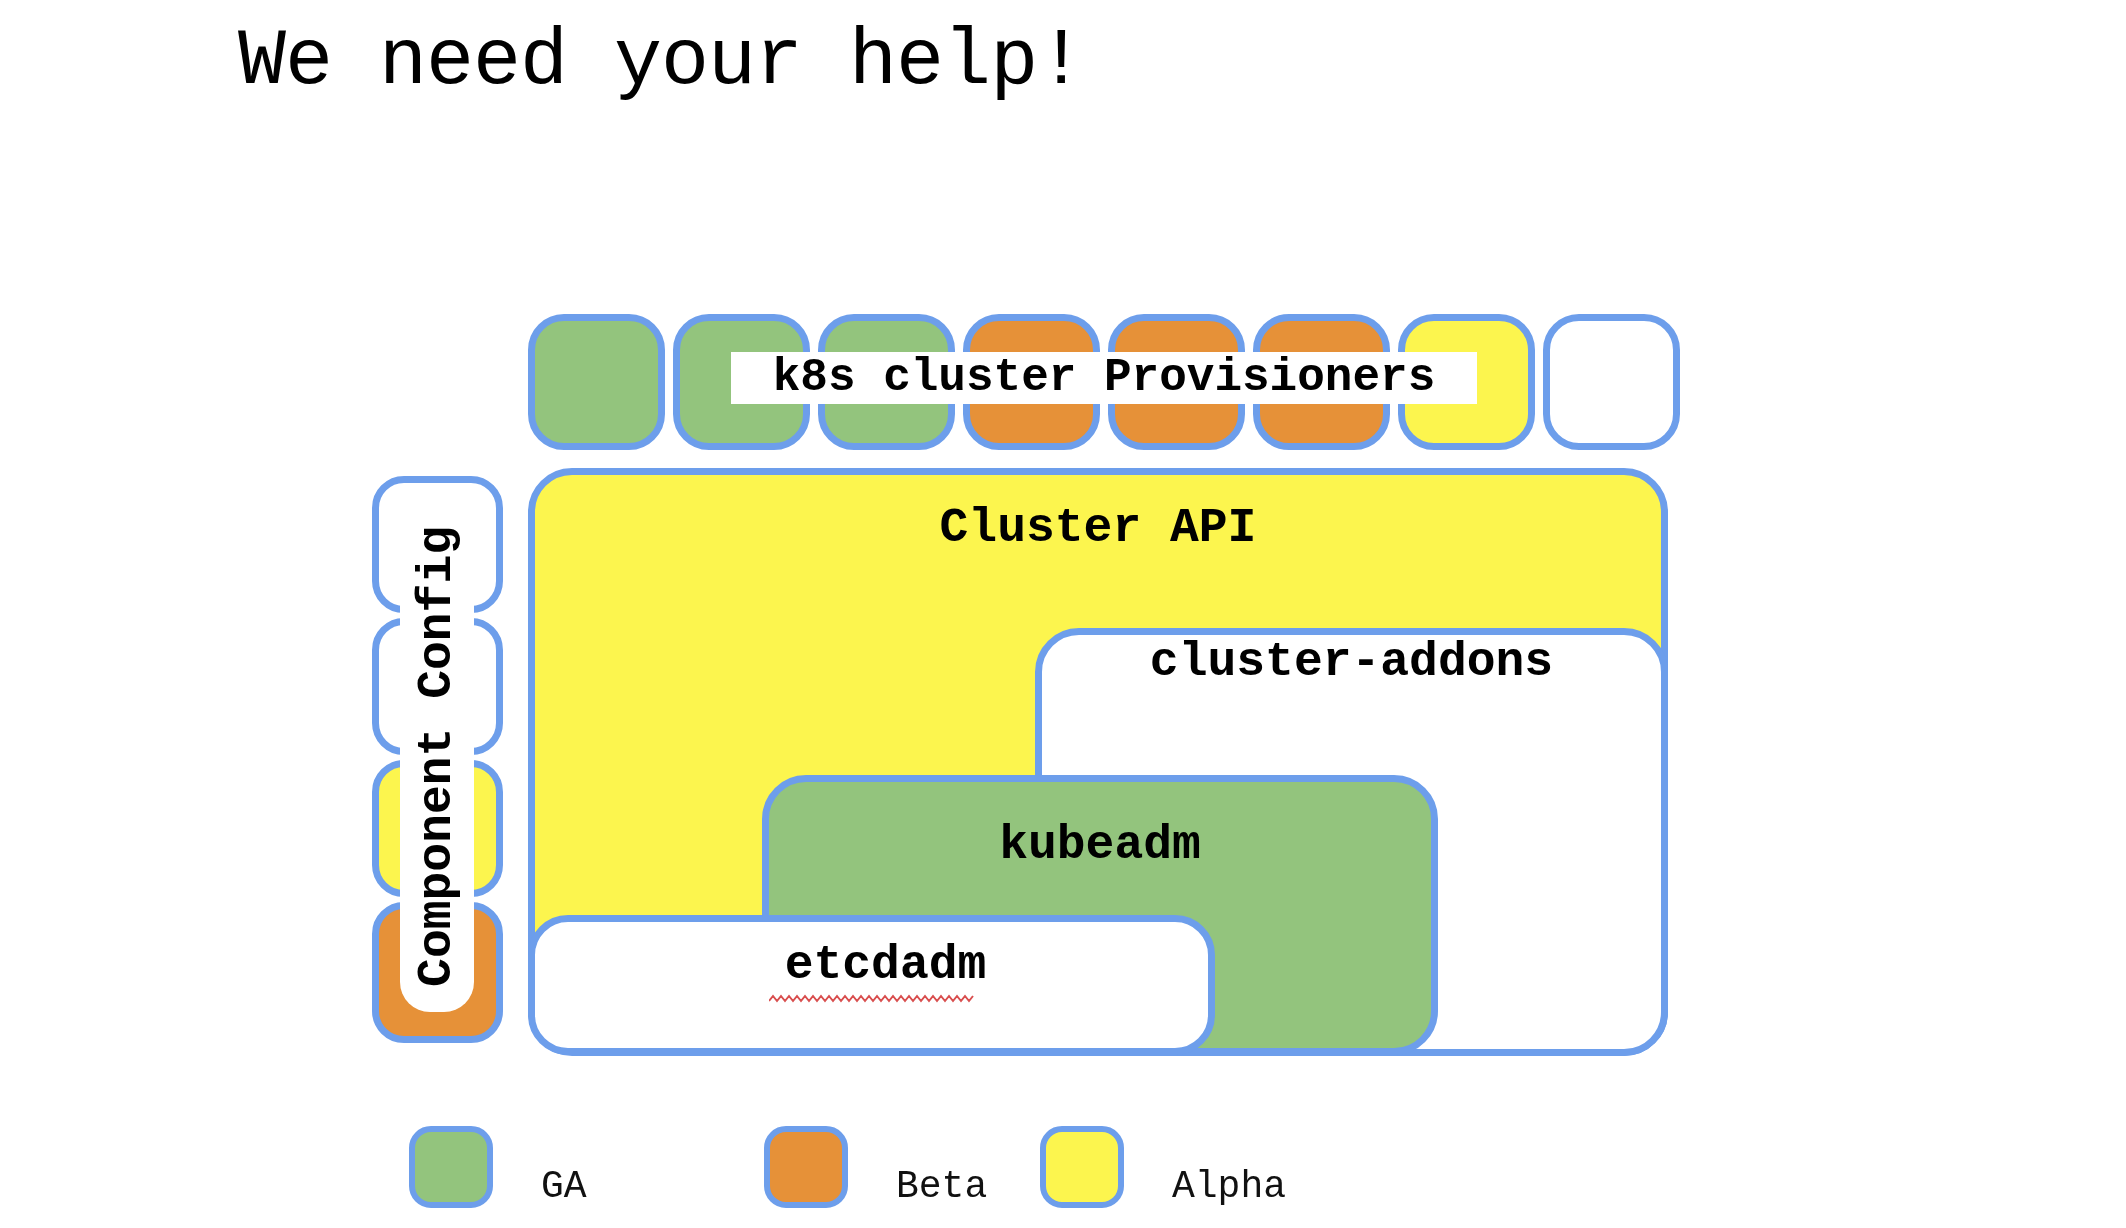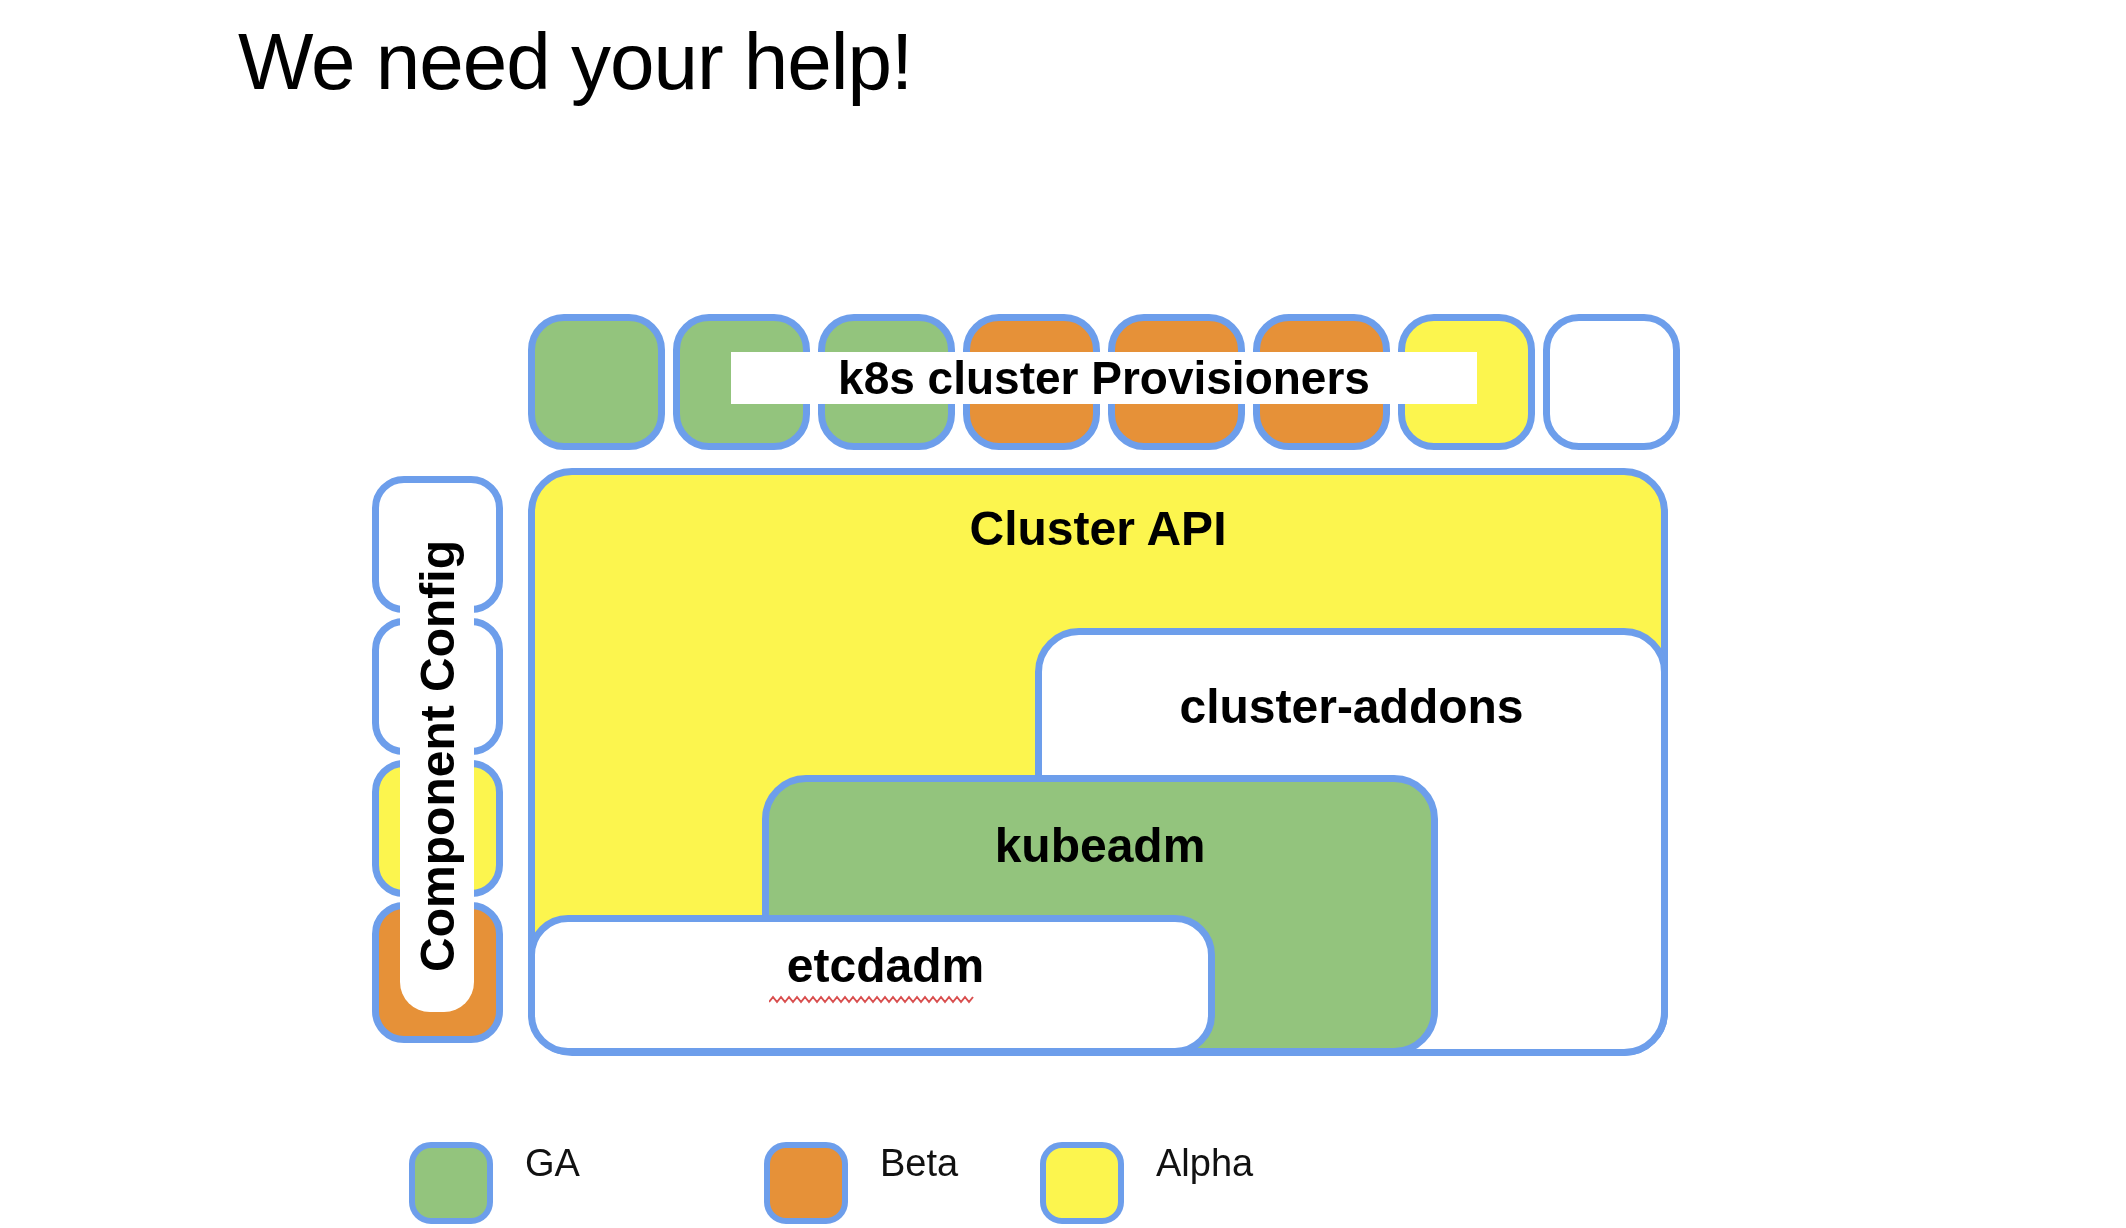--- a/index.html
+++ b/index.html
@@ -2,21 +2,21 @@
 <html style="--blue: #6d9eeb; --red: #d94f4f;"><head>
 <meta charset="utf-8">
 <style>
   html, body { margin: 0; padding: 0; background: #ffffff; }
   .slide {
     position: relative;
     width: 2126px;
     height: 1228px;
     background: #ffffff;
     overflow: hidden;
-    font-family: Liberation Sans, sans-serif;
+    font-family: Liberation Mono, monospace;
     color: #000;
   }
 
   
   .title {
     position: absolute;
     left: 238px; top: 16px;
     font-size: 80px;
     font-weight: 400;
     letter-spacing: -1px;
@@ -105,44 +105,44 @@
   }
   .box-label {
     text-align: center;
     font-size: 48px;
     font-weight: bold;
     white-space: nowrap;
   }
   .box-cluster-api   { left: 528px;  top: 468px; width: 1140px; height: 588px; z-index: 1; }
   .box-cluster-api .box-label { margin-top: 26px; }
   .box-cluster-addons{ left: 1035px; top: 628px; width: 633px;  height: 428px; z-index: 2; }
-  .box-cluster-addons .box-label { margin-top: 44px; }
+  .box-cluster-addons .box-label { }
   .box-kubeadm       { left: 762px;  top: 775px; width: 676px;  height: 280px; z-index: 3; }
   .box-kubeadm .box-label { margin-top: 36px; }
   .box-etcdadm       { left: 528px;  top: 915px; width: 687px;  height: 140px; z-index: 4; border-radius: 40px; }
   .box-etcdadm .box-label { margin-top: 16px; padding-left: 28px; }
   .squiggle {
     display: block;
     margin: 2px auto 0 auto;
     color: var(--red);
   }
 
   
   .legend {
     position: absolute;
     left: 0; top: 1126px;
     width: 2126px; height: 82px;
   }
   .legend-item {
     position: absolute;
-    top: 16px;
+    top: 0;
     height: 82px;
     display: flex;
-    align-items: flex-start;
-    gap: 32px;
+    align-items: flex-end;
+    gap: 48px;
   }
   .legend-swatch {
     width: 84px; height: 82px;
     box-sizing: border-box;
     border: 6px solid var(--blue);
     border-radius: 22px;
     background: #fff;
   }
   .legend-label {
     font-size: 38px;

